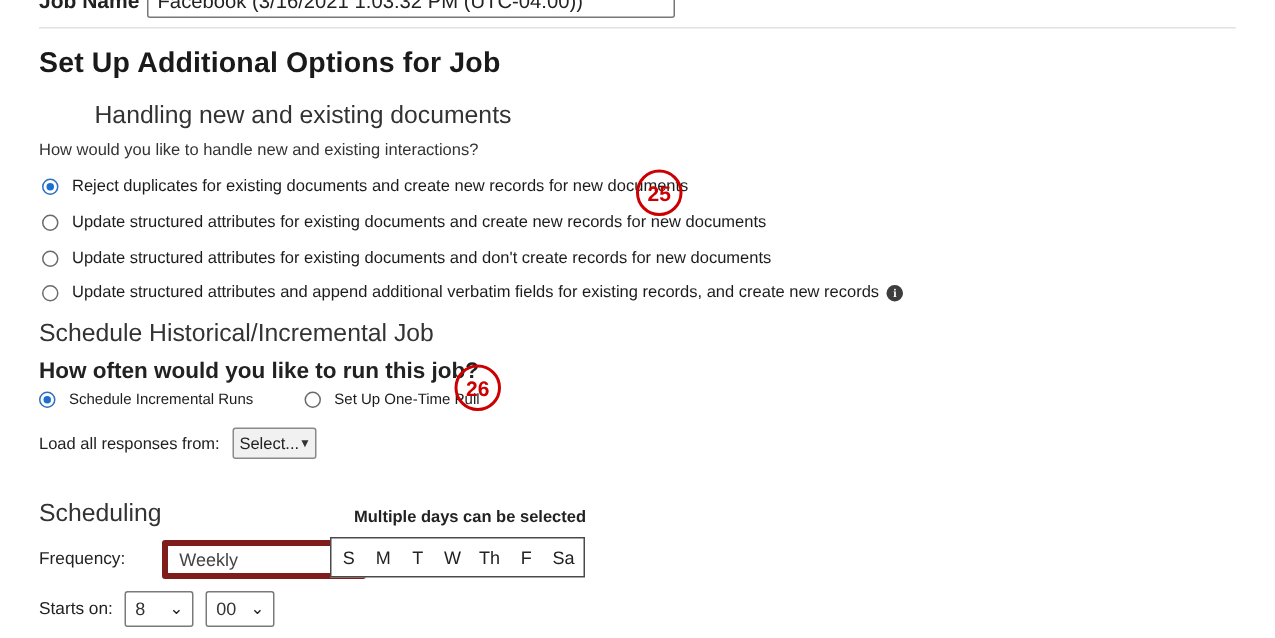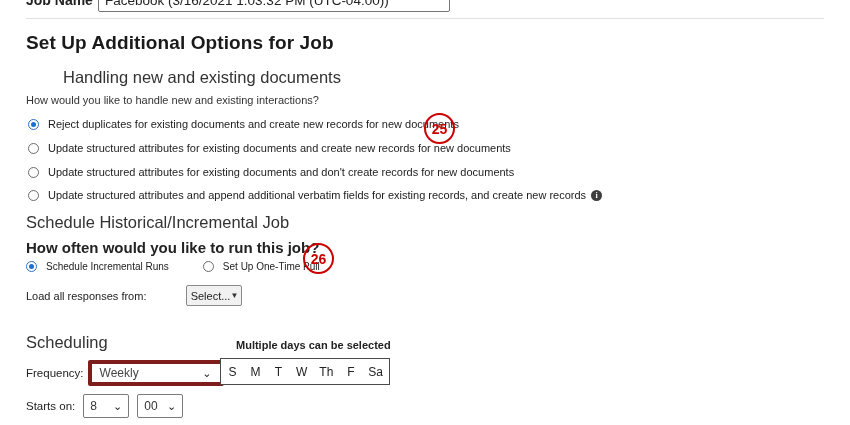--- a/index.html
+++ b/index.html
@@ -172,21 +172,20 @@
     font-size: 10px;
   }
 
   
   .load-row {
     position: absolute;
     left: 26px;
     top: 285px;
     display: flex;
     align-items: center;
-    gap: 31px;
   }
   .load-label {
     font-size: 11px;
     color: #222;
     margin-right: 9px;
   }
   .select-sm {
     width: 56px;
     height: 21px;
     border: 1px solid #8a8a8a;
@@ -211,21 +210,21 @@
   .freq-row {
     position: absolute;
     left: 26px;
     top: 360px;
     display: flex;
     align-items: center;
   }
   .freq-label {
     font-size: 11.5px;
     color: #222;
-    margin-right: 4px;
+    margin-right: 24px;
   }
   .select-lg {
     width: 136px;
     height: 26px;
     border: 4px solid #7f1d1d;
     background: #ffffff;
     border-radius: 2px;
     font-size: 12px;
     color: #444;
     display: flex;

